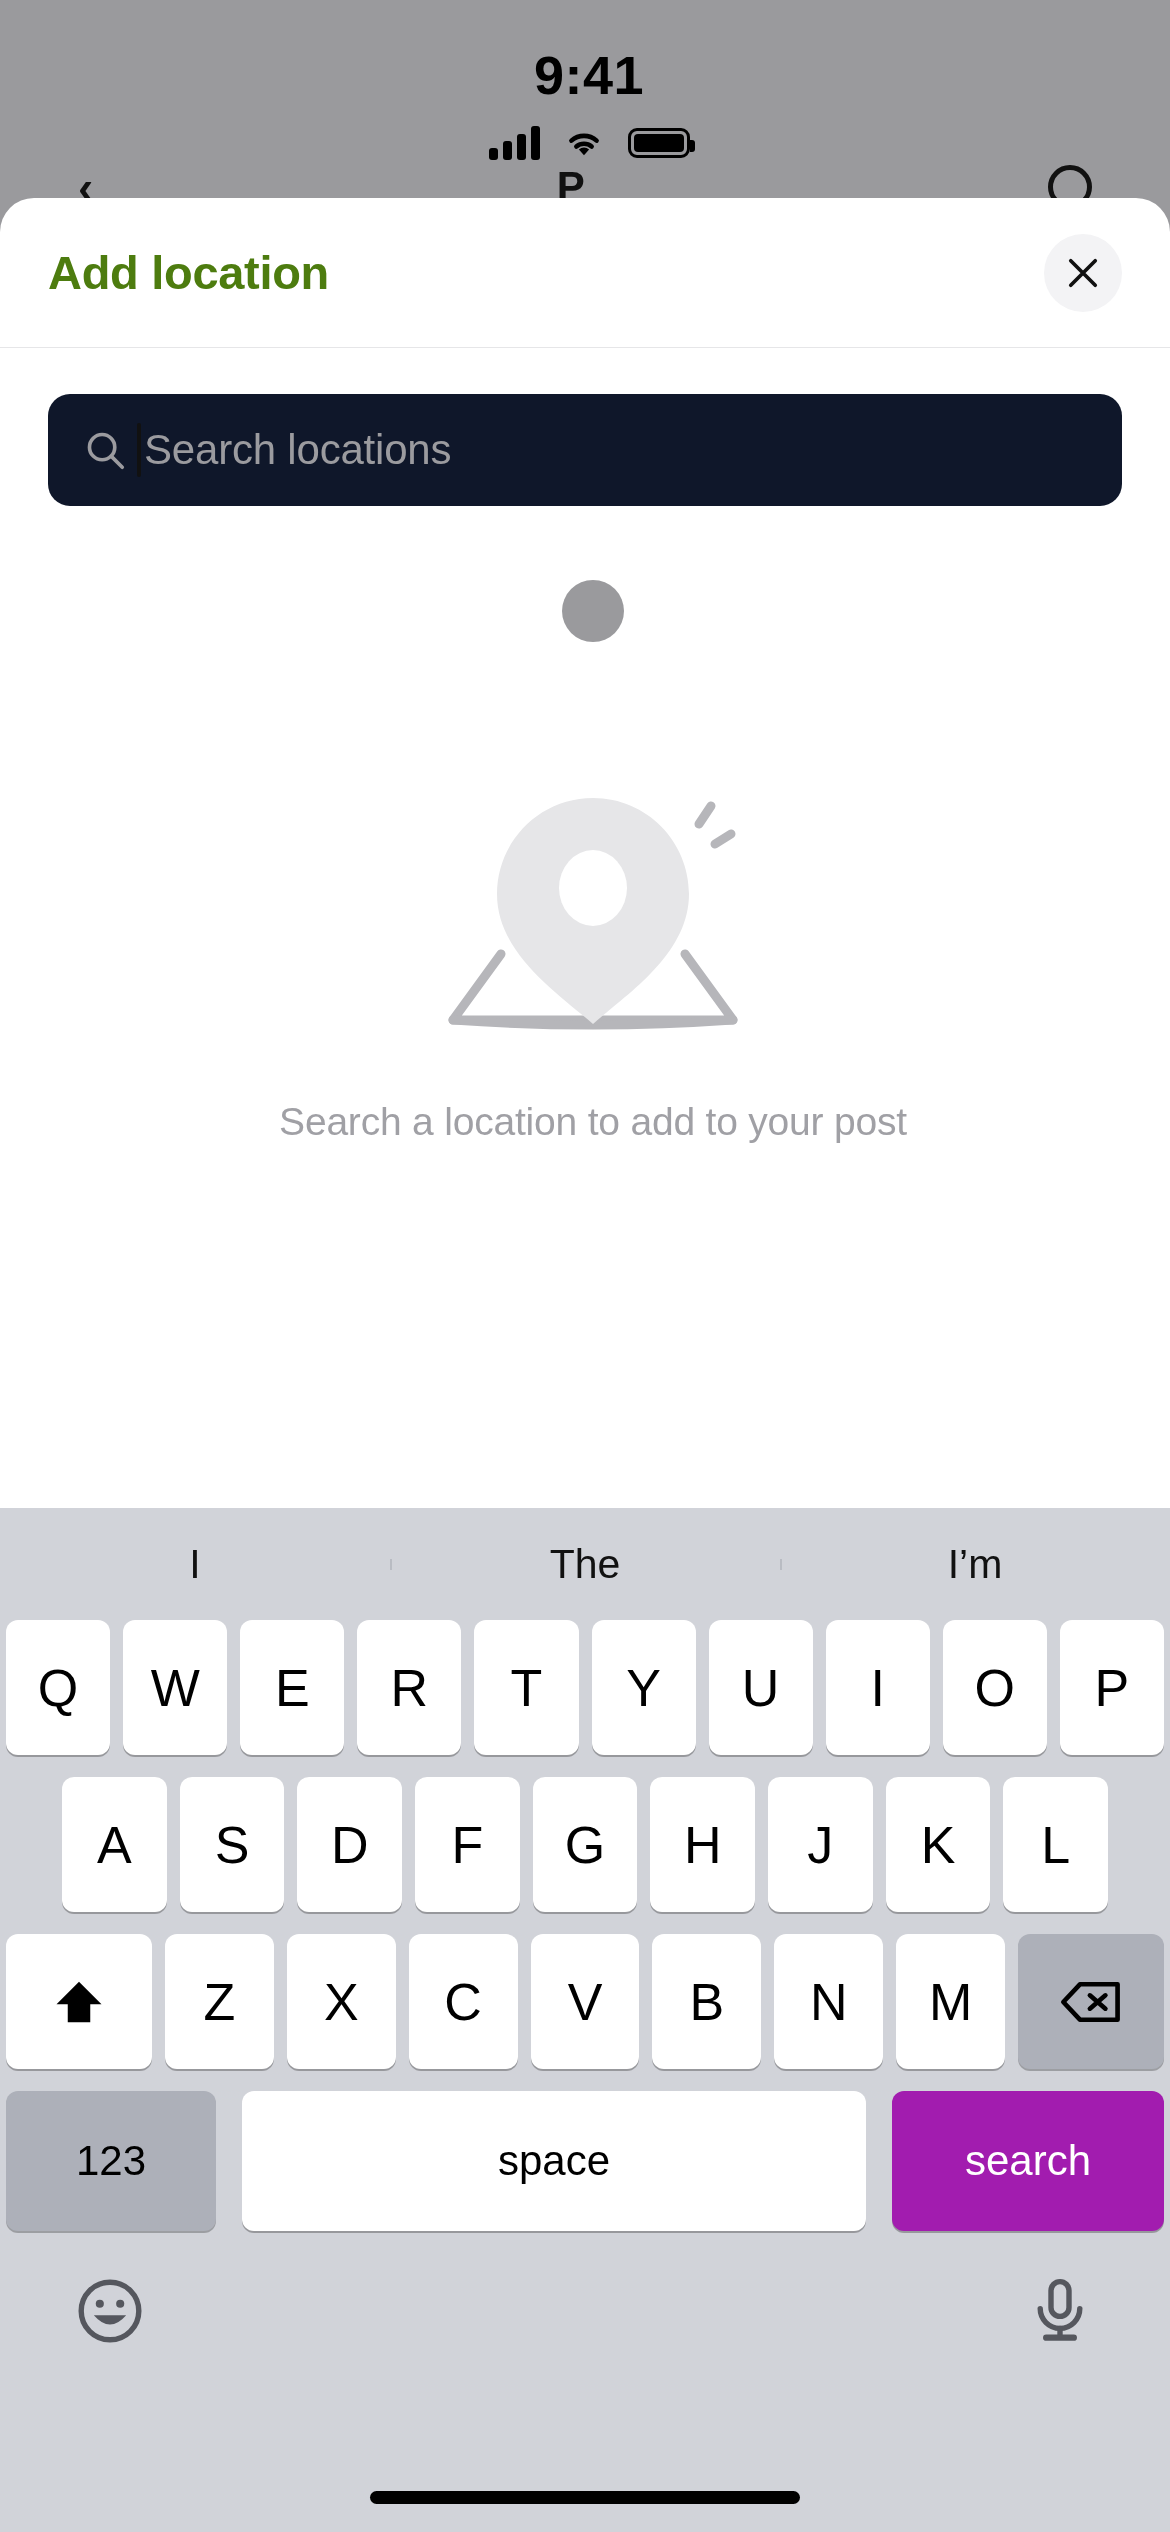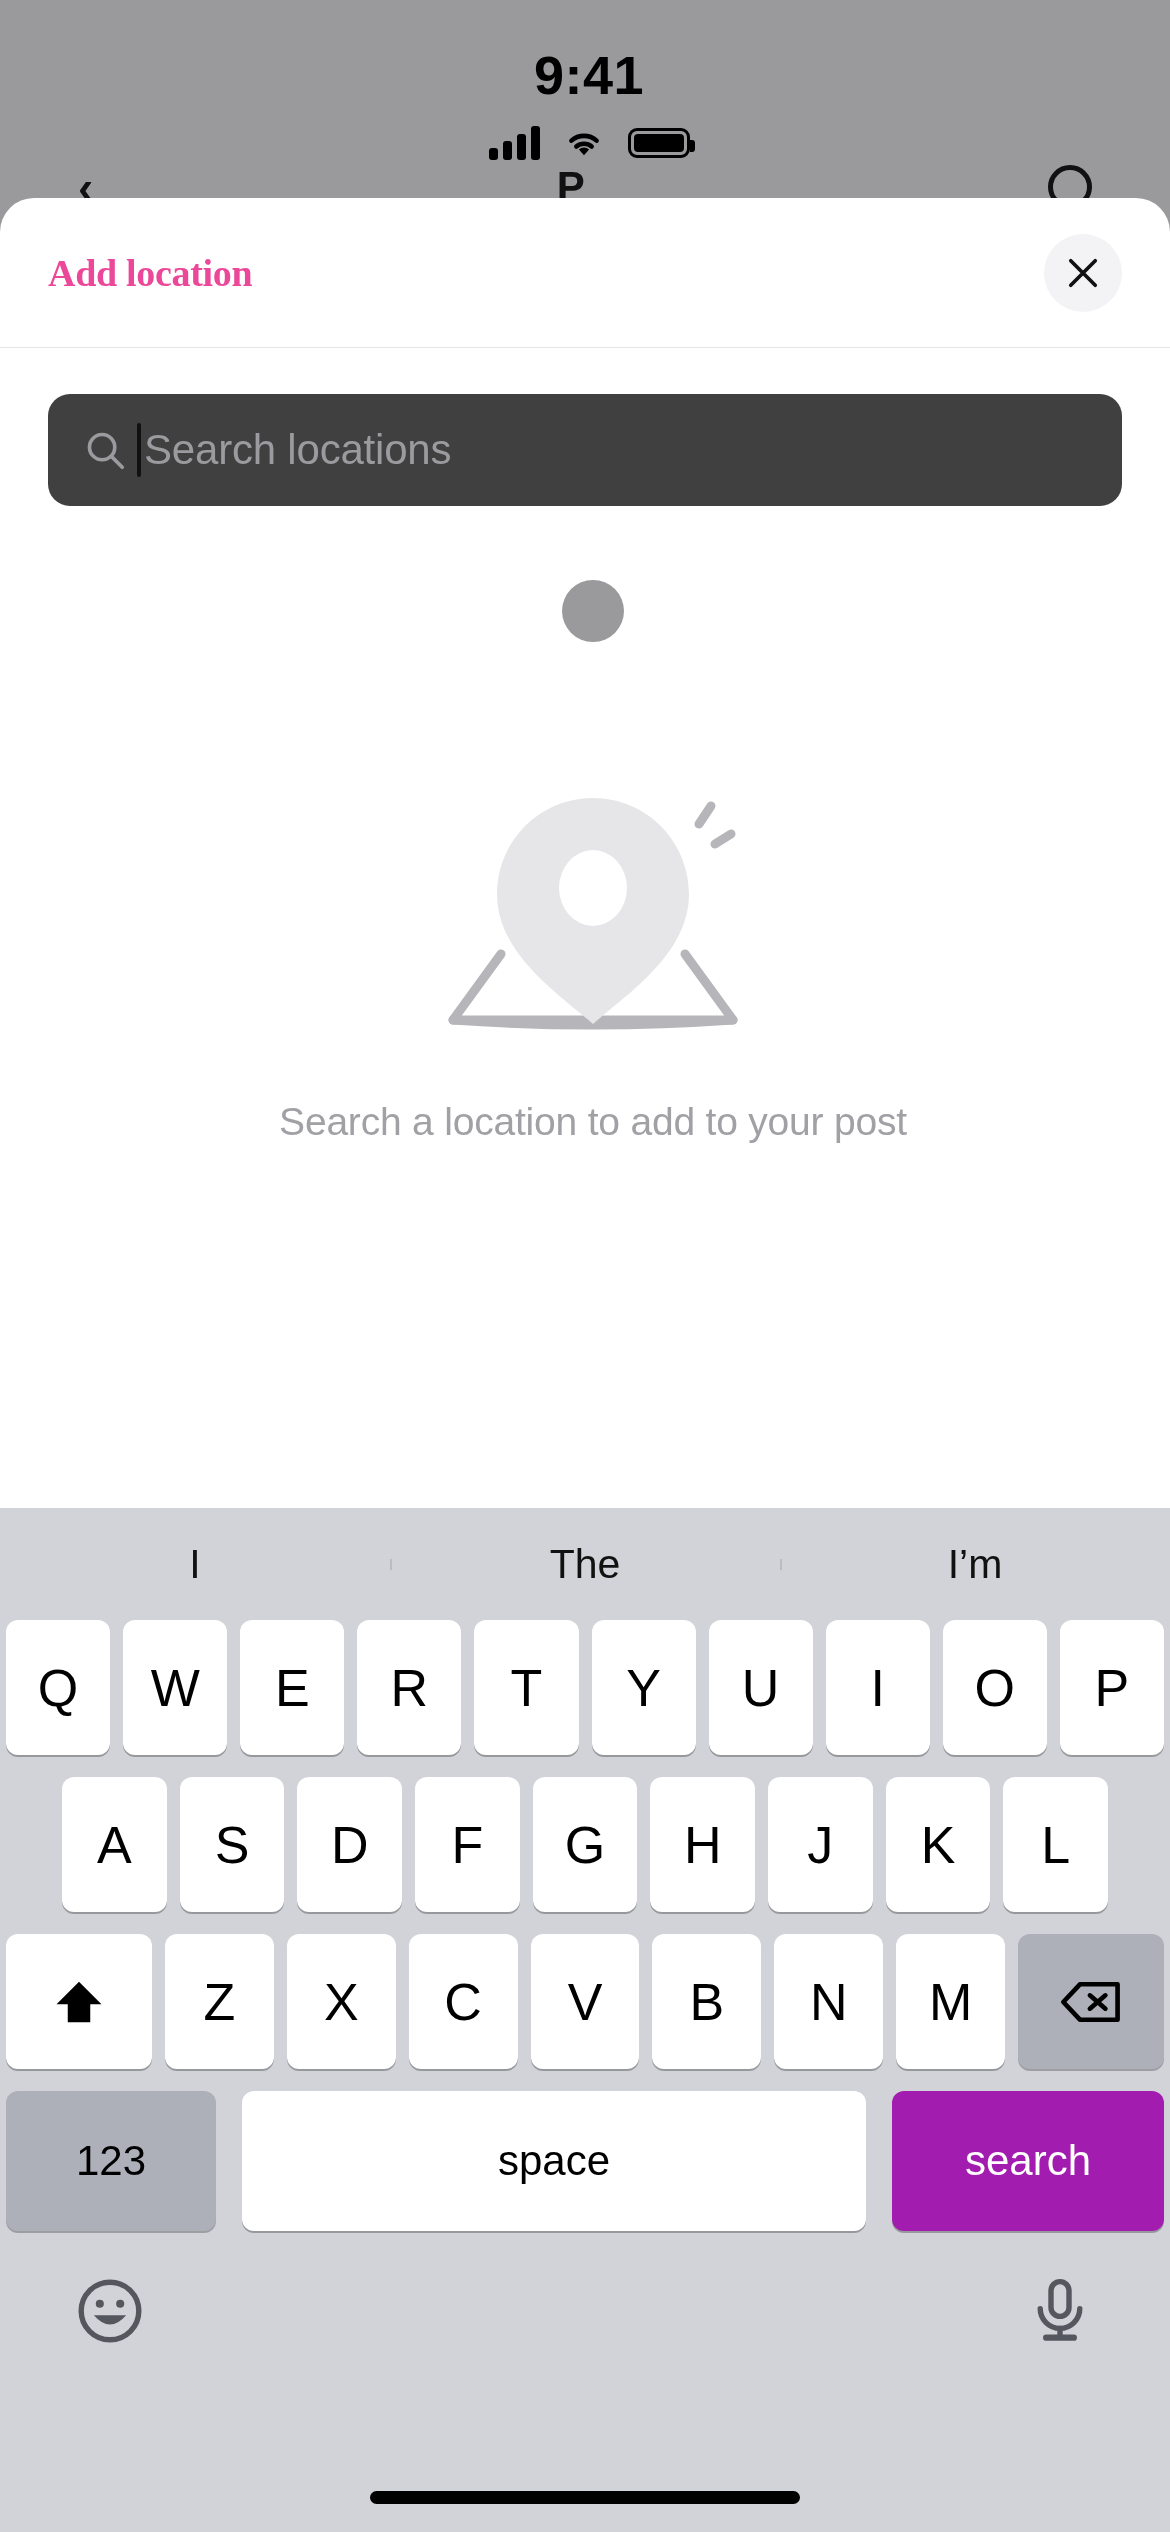--- a/index.html
+++ b/index.html
@@ -76,33 +76,33 @@
     overflow:hidden;
   }
 
   .sheet-header {
     height:150px;
     display:flex; align-items:center; justify-content:space-between;
     padding:0 48px 0 48px;
     border-bottom:1px solid #e6e6e8;
   }
   .sheet-title {
-    font-size:38px; font-weight:700; color:#ec4899; letter-spacing:-0.3px;font-family:Liberation Serif, serif;
+    font-size:47px; font-weight:700; color:#4d7c0f; letter-spacing:-0.3px;
   }
   .close-btn {
     width:78px; height:78px; border-radius:50%;
     background:#f3f3f5;
     display:flex; align-items:center; justify-content:center;
   }
   .close-btn svg{ width:42px; height:42px; }
 
   
   .search-wrap { padding:46px 48px 0 48px; }
   .search-box {
-    height:112px; background:#404040; border-radius:22px;
+    height:112px; background:#0f172a; border-radius:22px;
     display:flex; align-items:center; gap:3px;
     padding:0 34px;
   }
   .search-icon { width:46px; height:46px; flex:0 0 auto; }
   .caret {
     width:4px; height:54px; background:#111; border-radius:2px;
     margin-left:6px; flex:0 0 auto;
   }
   .search-placeholder {
     font-size:42px; color:#9b9b9f; letter-spacing:-0.2px;

